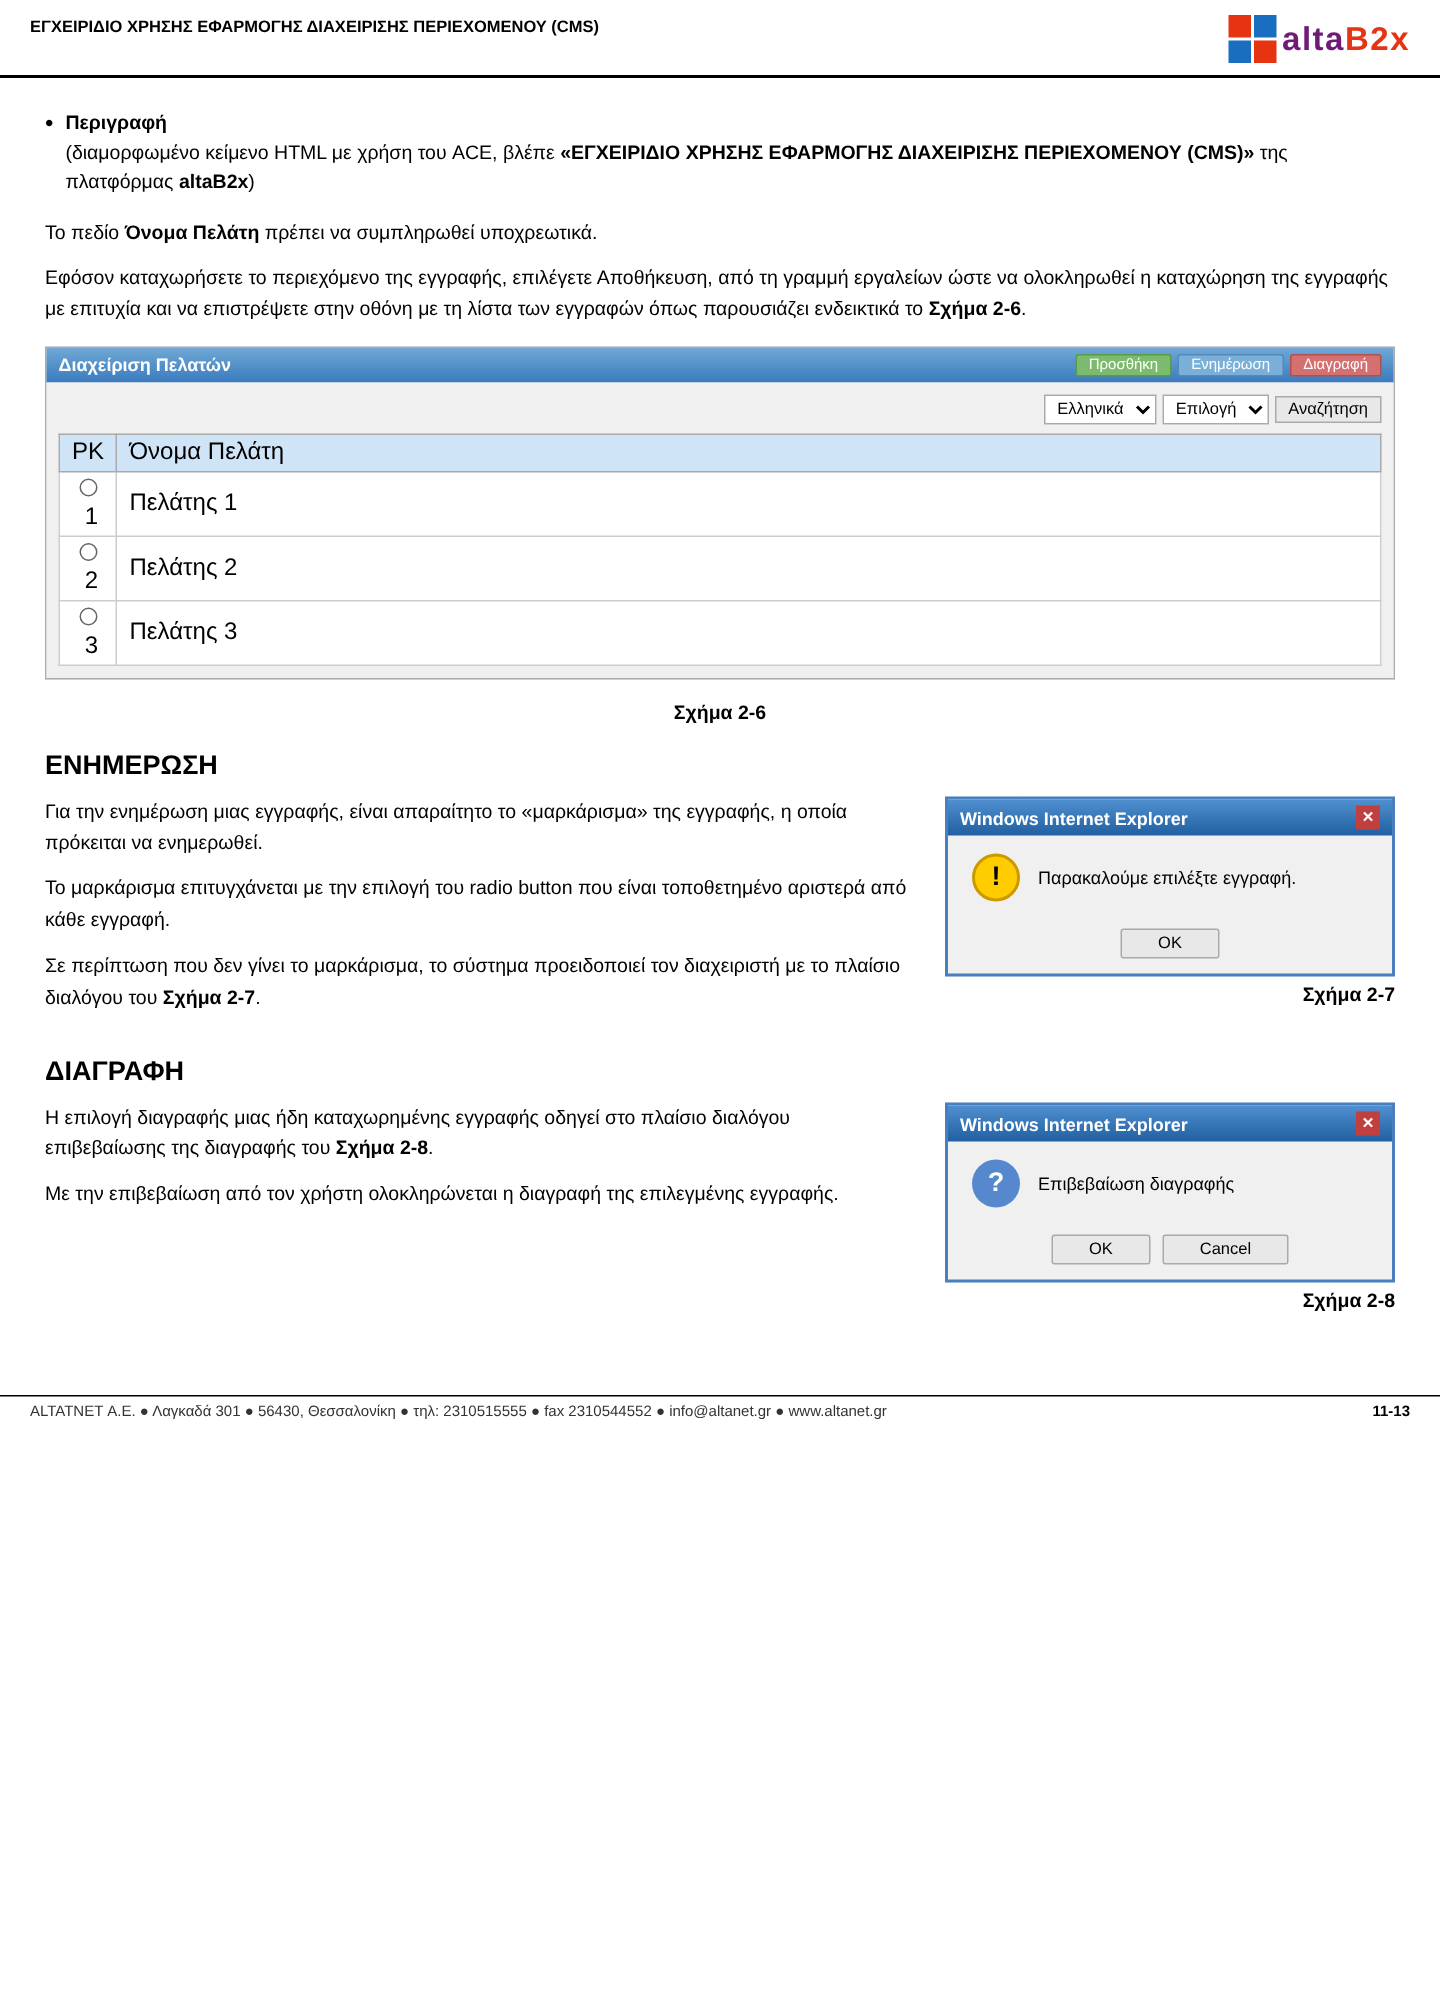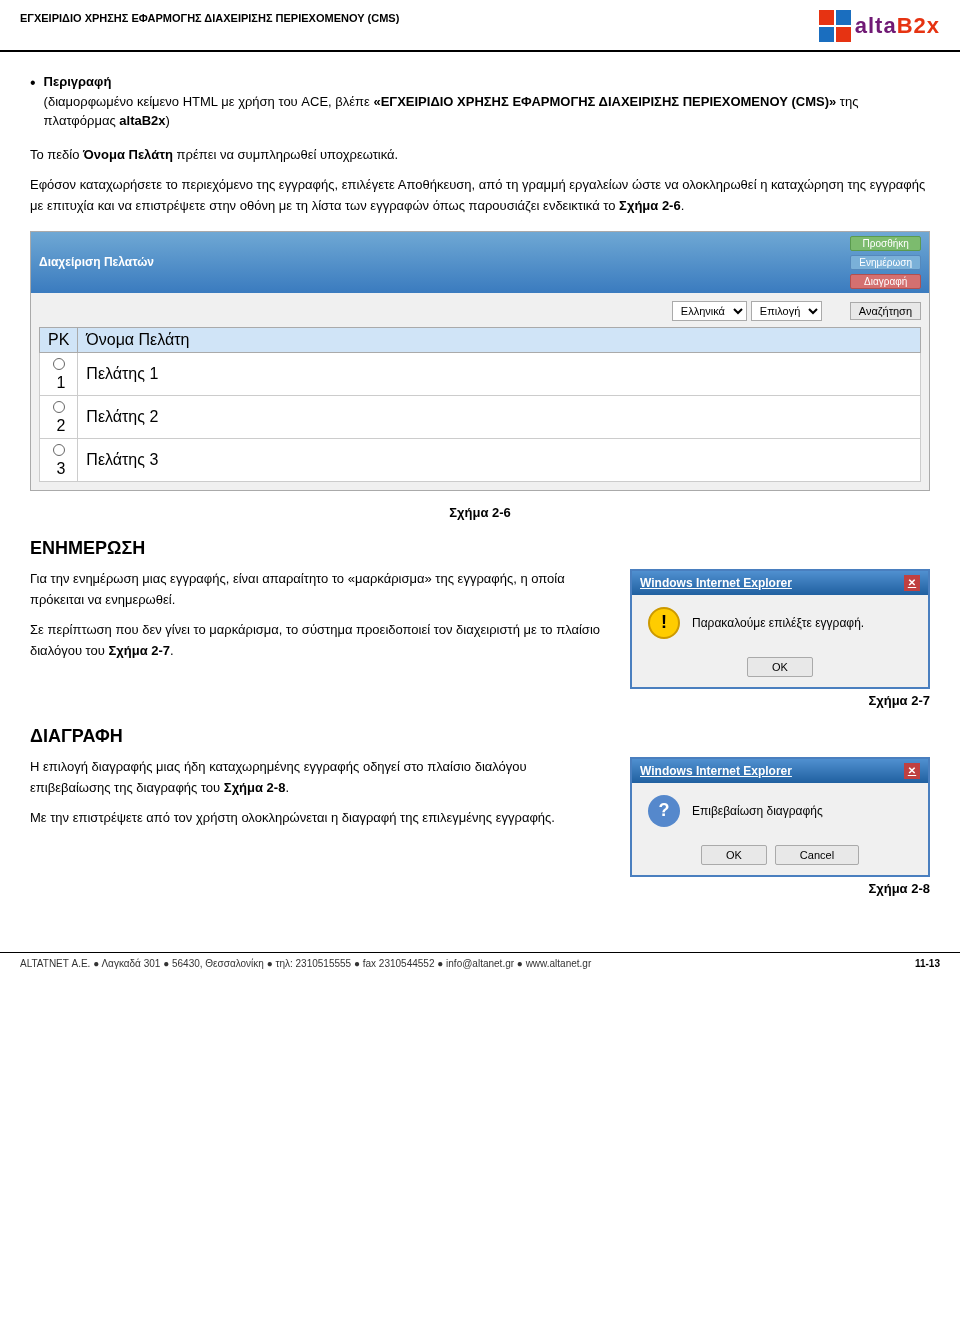--- a/index.html
+++ b/index.html
@@ -90,21 +90,20 @@
       font-size: 12px;
       font-weight: bold;
       padding: 4px 8px;
       display: flex;
       justify-content: space-between;
       align-items: center;
     }
     .titlebar-buttons {
       display: flex;
       gap: 4px;
-      flex-direction: column;
     }
     .titlebar-btn {
       background: #7ab0d8;
       border: 1px solid #5588bb;
       color: #fff;
       font-size: 10px;
       padding: 1px 8px;
       cursor: pointer;
       border-radius: 2px;
     }
@@ -127,21 +126,20 @@
       padding: 2px 4px;
       border: 1px solid #aaa;
       background: #fff;
     }
     .search-btn {
       font-size: 11px;
       padding: 2px 8px;
       background: #e8e8e8;
       border: 1px solid #aaa;
       cursor: pointer;
-      margin-left: 24px;
     }
     .data-table {
       width: 100%;
       border-collapse: collapse;
       background: #fff;
       font-size: 16px;
     }
     .data-table th {
       background: #d0e4f7;
       border: 1px solid #aaa;
@@ -198,22 +196,21 @@
       font-size: 12px;
     }
     .dialog-titlebar {
       background: linear-gradient(to bottom, #5090d0, #2060a0);
       color: #fff;
       font-size: 12px;
       font-weight: bold;
       padding: 4px 8px;
       display: flex;
       justify-content: space-between;
-      align-items: center;
-      text-decoration: underline;
+      align-items: flex-end;
     }
     .dialog-close {
       background: #c04040;
       color: #fff;
       border: none;
       width: 16px;
       height: 16px;
       font-size: 10px;
       cursor: pointer;
       display: flex;
@@ -396,20 +393,21 @@
     </div>
   </div>
 
   <div class="caption">Σχήμα 2-6</div>
 
   <div class="section-header">ΕΝΗΜΕΡΩΣΗ</div>
 
   <div class="two-col">
     <div class="col-left">
       <p class="paragraph">Για την ενημέρωση μιας εγγραφής, είναι απαραίτητο το «μαρκάρισμα» της εγγραφής, η οποία πρόκειται να ενημερωθεί.</p>
+      <p class="paragraph">Το μαρκάρισμα επιτυγχάνεται με την επιλογή του radio button που είναι τοποθετημένο αριστερά από κάθε εγγραφή.</p>
       <p class="paragraph">
         <span>Σε περίπτωση που δεν γίνει το μαρκάρισμα, το σύστημα προειδοποιεί τον διαχειριστή με το πλαίσιο διαλόγου του </span><span class="bold">Σχήμα 2-7</span><span>.</span>
       </p>
     </div>
     <div class="col-right">
       <div class="dialog-box">
         <div class="dialog-titlebar">
           <span>Windows Internet Explorer</span>
           <button class="dialog-close">✕</button>
         </div>
@@ -425,21 +423,21 @@
     </div>
   </div>
 
   <div class="section-header">ΔΙΑΓΡΑΦΗ</div>
 
   <div class="two-col">
     <div class="col-left">
       <p class="paragraph">
         <span>Η επιλογή διαγραφής μιας ήδη καταχωρημένης εγγραφής οδηγεί στο πλαίσιο διαλόγου επιβεβαίωσης της διαγραφής του </span><span class="bold">Σχήμα 2-8</span><span>.</span>
       </p>
-      <p class="paragraph">Με την επιστρέψετε από τον χρήστη ολοκληρώνεται η διαγραφή της επιλεγμένης εγγραφής.</p>
+      <p class="paragraph">Με την επιβεβαίωση από τον χρήστη ολοκληρώνεται η διαγραφή της επιλεγμένης εγγραφής.</p>
     </div>
     <div class="col-right">
       <div class="dialog-box">
         <div class="dialog-titlebar">
           <span>Windows Internet Explorer</span>
           <button class="dialog-close">✕</button>
         </div>
         <div class="dialog-body">
           <div class="dialog-icon-question">?</div>
           <span class="dialog-message">Επιβεβαίωση διαγραφής</span>

